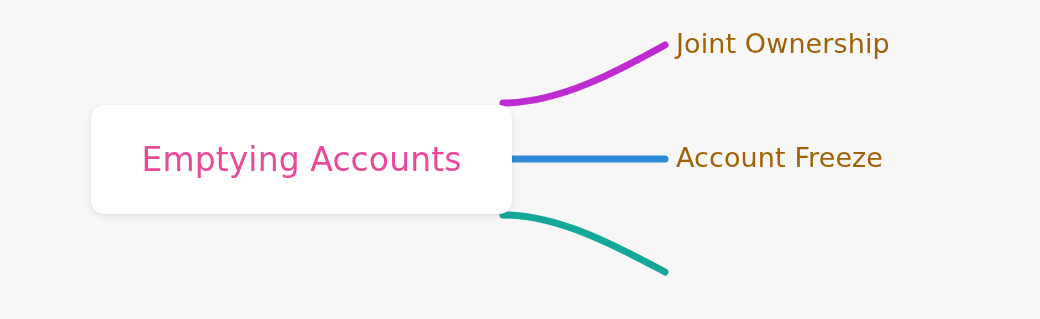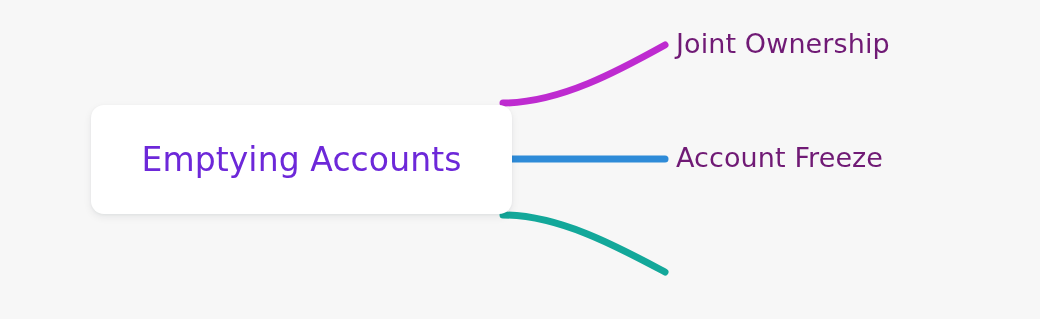--- a/index.html
+++ b/index.html
@@ -40,31 +40,31 @@
     box-shadow: 0 3px 9px rgba(18, 30, 45, 0.07),
                 0 1px 3px rgba(18, 30, 45, 0.05);
     display: flex;
     align-items: center;
     justify-content: center;
     box-sizing: border-box;
   }
   #root-node-label {
     font-size: 33px;
     font-weight: 400;
-    color: #6d28d9;
+    color: #ec4899;
     letter-spacing: 0.1px;
     white-space: nowrap;
     line-height: 1;
   }
   
   .branch-label {
     position: absolute;
     font-size: 27px;
     font-weight: 400;
-    color: #701a75;
+    color: #a16207;
     white-space: nowrap;
     line-height: 1;
     letter-spacing: 0.1px;
   }
   #branch-label-0 { left: 676px; top: 30px; }
   #branch-label-1 { left: 676px; top: 144px; }
   #branch-label-2 { left: 676px; top: 257px; }
 </style>
 </head>
 <body>

